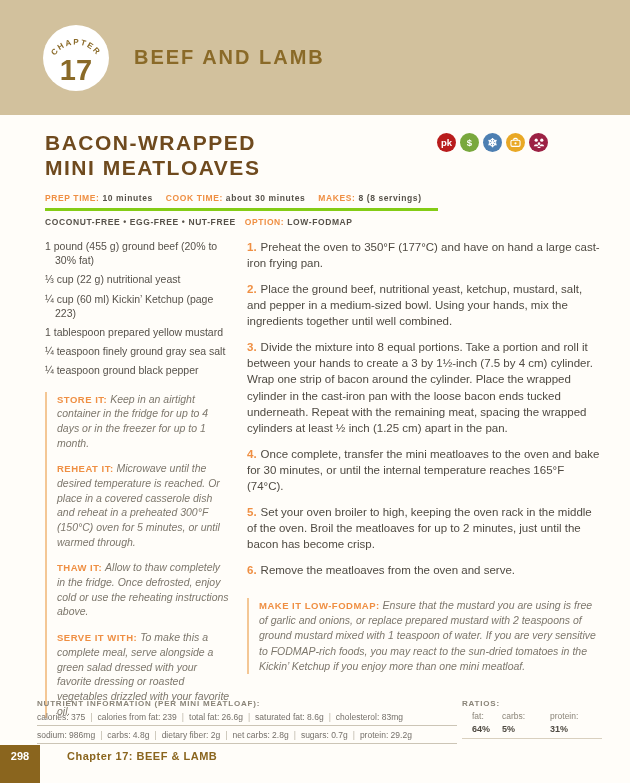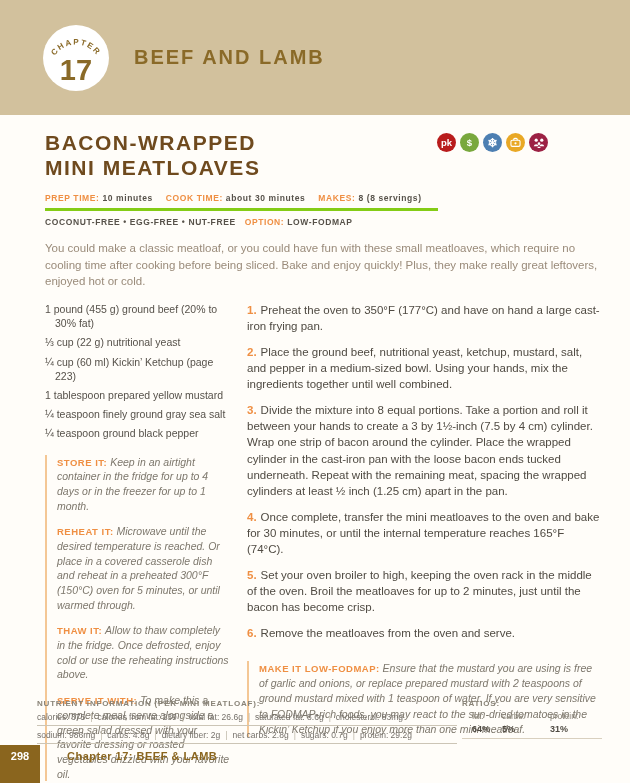--- a/index.html
+++ b/index.html
@@ -177,21 +177,20 @@
         <span class="grp"><span class="lbl">MAKES:</span> <span>8 (8 servings)</span></span>
       </div>
     </div>
 
     <div class="tags-line">
       <span>COCONUT-FREE • EGG-FREE • NUT-FREE</span>
       <span class="lbl">OPTION:</span>
       <span>LOW-FODMAP</span>
     </div>
 
-    <p class="intro">You could make a classic meatloaf, or you could have fun with these small meatloaves, which require no cooling time after cooking before being sliced. Bake and enjoy quickly! Plus, they make really great leftovers, enjoyed hot or cold.</p>
 
     <div class="columns">
 
       <div class="col-left">
         <ul class="ingredients">
           <li>1 pound (455 g) ground beef (20% to 30% fat)</li>
           <li>⅓ cup (22 g) nutritional yeast</li>
           <li>¼ cup (60 ml) Kickin’ Ketchup (page 223)</li>
           <li>1 tablespoon prepared yellow mustard</li>
           <li>¼ teaspoon finely ground gray sea salt</li>

